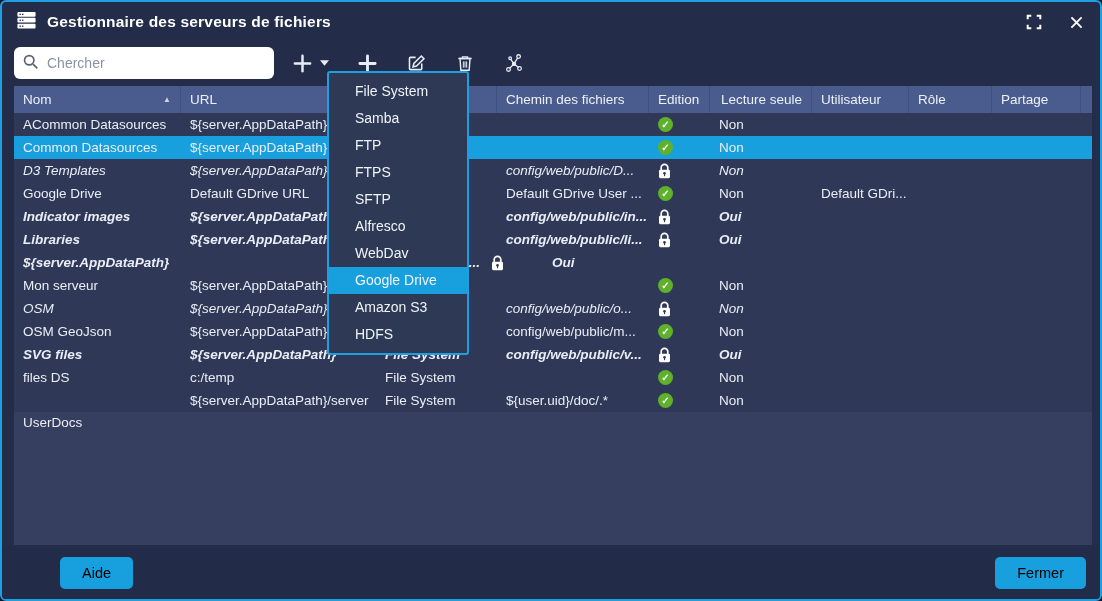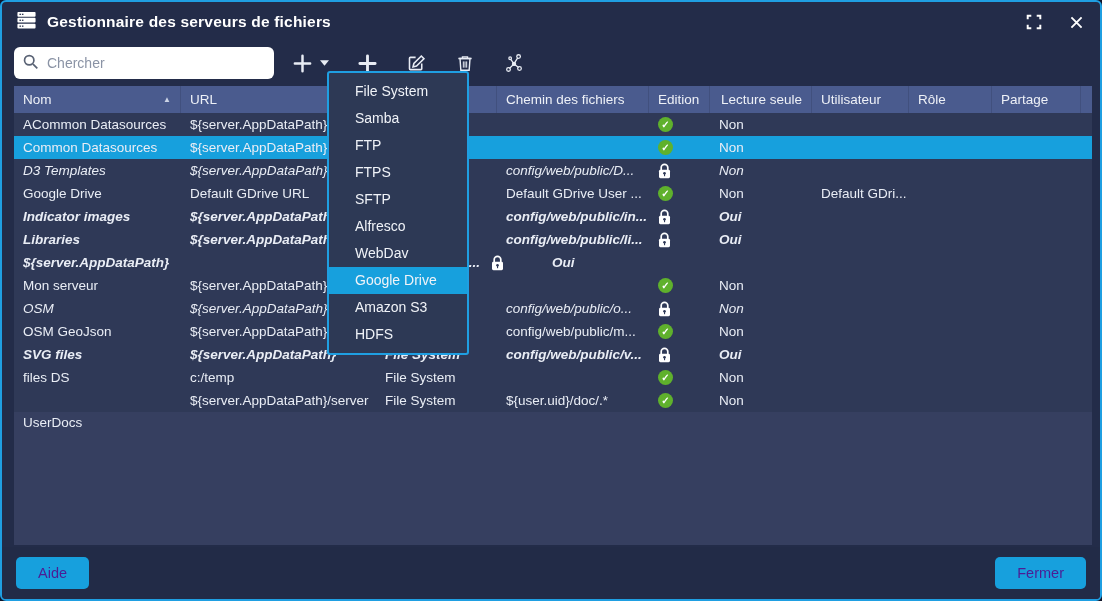--- a/index.html
+++ b/index.html
@@ -36,22 +36,22 @@
   .chk{width:15px;height:15px;border-radius:50%;background:#5fb12c;color:#fff;font-size:10px;
        font-weight:bold;display:inline-flex;align-items:center;justify-content:center;font-style:normal;}
   
   .dropdown{position:absolute;left:325px;top:69px;width:142px;box-sizing:border-box;background:#2d3955;
             border:2px solid #1f9fe2;border-radius:3px;padding:5px 0;z-index:20;}
   .dd-item{height:27px;line-height:27px;padding-left:26px;font-size:14px;color:#f0f3f8;cursor:pointer;}
   .dd-item.selected{background:#17a0dd;}
   
   .footer{position:absolute;left:0;right:0;bottom:0;height:52px;background:#222b47;display:flex;
           align-items:center;padding:0 14px;box-sizing:border-box;}
-  .btn{background:#17a0dd;color:#4c1d95;border:none;border-radius:5px;font-size:14.5px;
-       font-family:"Liberation Sans",sans-serif;padding:8px 22px;cursor:pointer;}
+  .btn{background:#17a0dd;color:#000000;border:none;border-radius:5px;font-size:14.5px;
+       font-family:"Liberation Sans",sans-serif;padding:8px 22px;cursor:pointer;margin-left:44px;}
   .btn-close{margin-left:auto;}
 </style>
 </head>
 <body>
 
 <div class="stage">
   <div class="window">
 
     <div class="titlebar">
       <span>

